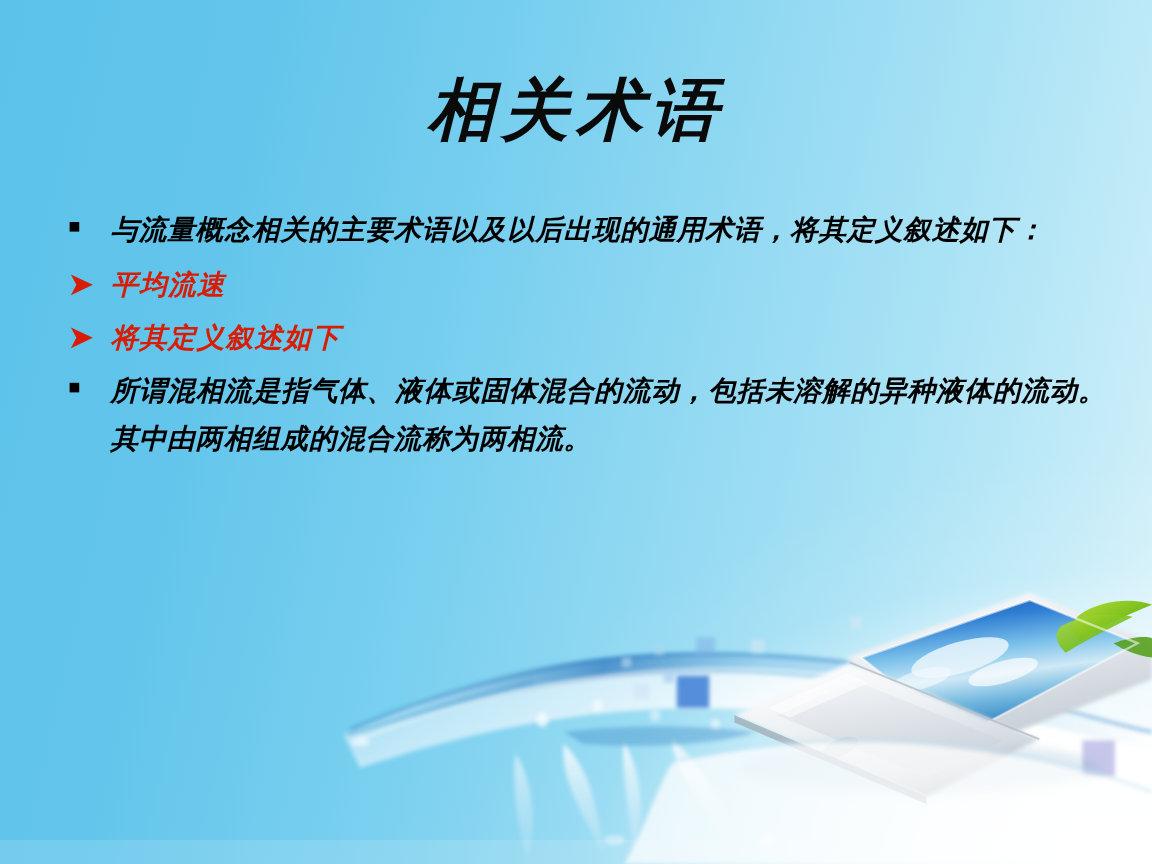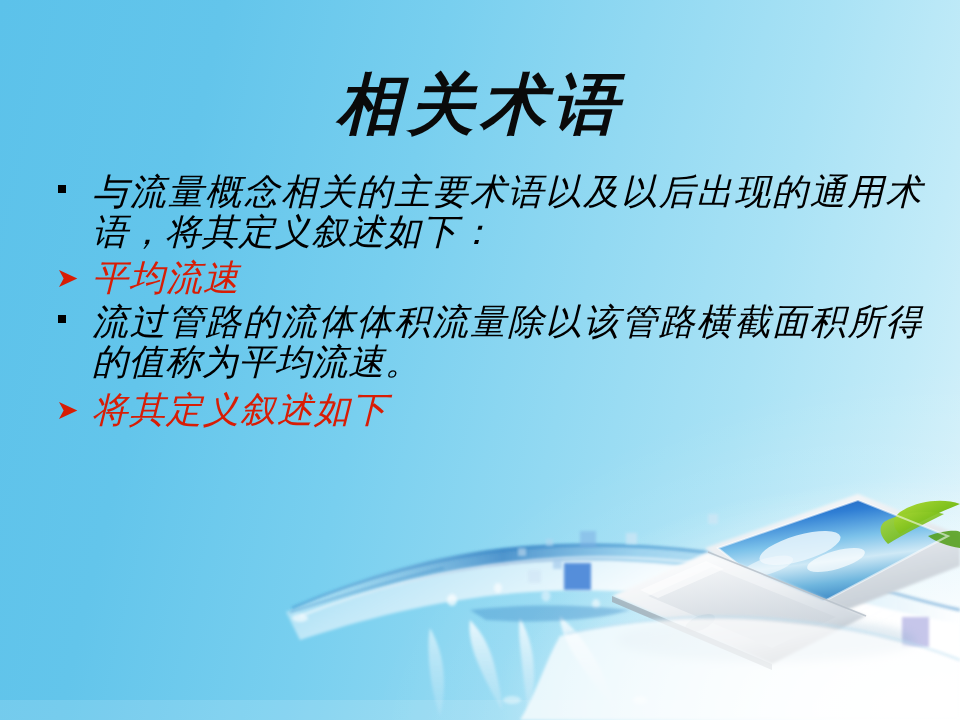--- a/index.html
+++ b/index.html
@@ -49,21 +49,21 @@
   .title-zone {
     position: absolute;
     left: 0;
     top: 24px;
     width: 960px;
     text-align: center;
   }
   .slide-title {
     display: inline-block;
     font-family: "DejaVu Serif", "Liberation Serif", serif;
-    font-size: 66px;
+    font-size: 56px;
     line-height: 1.1;
     font-weight: 700;
     font-style: italic;
     letter-spacing: 6px;
     color: #0a0a0a;
     white-space: nowrap;
   }
 
   
   .body-zone {
@@ -101,23 +101,23 @@
   .bullet-arrow {
     color: #d81d05;
     font-size: 27px;
     line-height: 40px;
     font-weight: 700;
   }
 
   .ptext {
     flex: 1 1 auto;
     font-family: "DejaVu Serif", "Liberation Serif", serif;
-    font-weight: 400;
+    font-weight: 700;
     font-style: italic;
-    font-size: 36px;
+    font-size: 23px;
     line-height: 40px;
     letter-spacing: 0.6px;
     color: #000;
     text-align: justify;
     text-justify: inter-ideograph;
   }
   .ptext.red {
     color: #d81d05;
     letter-spacing: 1px;
   }
@@ -312,27 +312,27 @@
         <span class="bullet-sq"></span>
       </span>
       <span class="ptext">与流量概念相关的主要术语以及以后出现的通用术语，将其定义叙述如下：</span>
     </div>
 
     <div class="para heading h1">
       <span class="bullet bullet-arrow">➤</span>
       <span class="ptext red">平均流速</span>
     </div>
 
-    <div class="para p2">
-      <span class="bullet">
-        <span class="bullet-sq"></span>
-      </span>
-      <span class="ptext">流过管路的流体体积流量除以该管路横截面积所得的值称为平均流速。</span>
-    </div>
 
     <div class="para heading h2">
       <span class="bullet bullet-arrow">➤</span>
       <span class="ptext red">将其定义叙述如下</span>
     </div>
 
+    <div class="para">
+      <span class="bullet">
+        <span class="bullet-sq"></span>
+      </span>
+      <span class="ptext">所谓混相流是指气体、液体或固体混合的流动，包括未溶解的异种液体的流动。其中由两相组成的混合流称为两相流。</span>
+    </div>
 
   </div>
 </div>
 
 </body></html>

